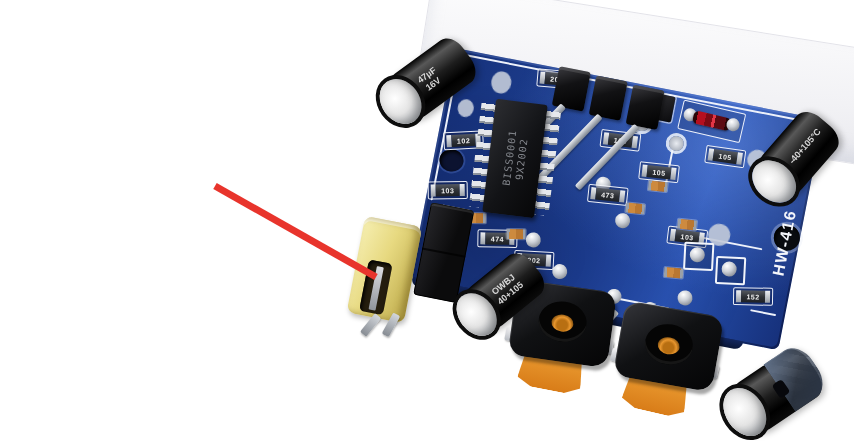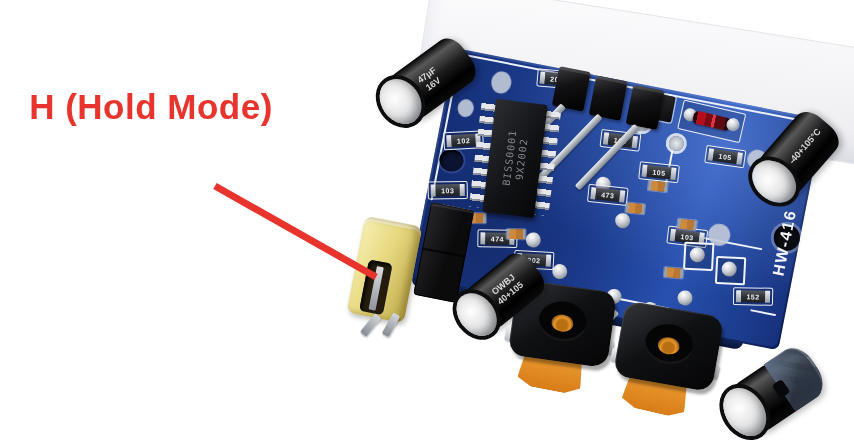--- a/index.html
+++ b/index.html
@@ -344,19 +344,18 @@
       <div class="pbase"></div>
       <div class="ptab" style="left:-4px;top:52px;"></div>
       <div class="ptab" style="right:-4px;top:46px;"></div>
       <div class="ptop">
         <div class="phole"></div>
       </div>
     </div>
   </div>
 
   <div class="callout">
-    <div>H (Hold Mode)</div>
   </div>
   <svg class="pointer-svg" width="854" height="447">
     <line x1="215" y1="186" x2="376" y2="277" stroke="#e8342c" stroke-width="7"></line>
   </svg>
 
 </div>
 
 </body></html>

